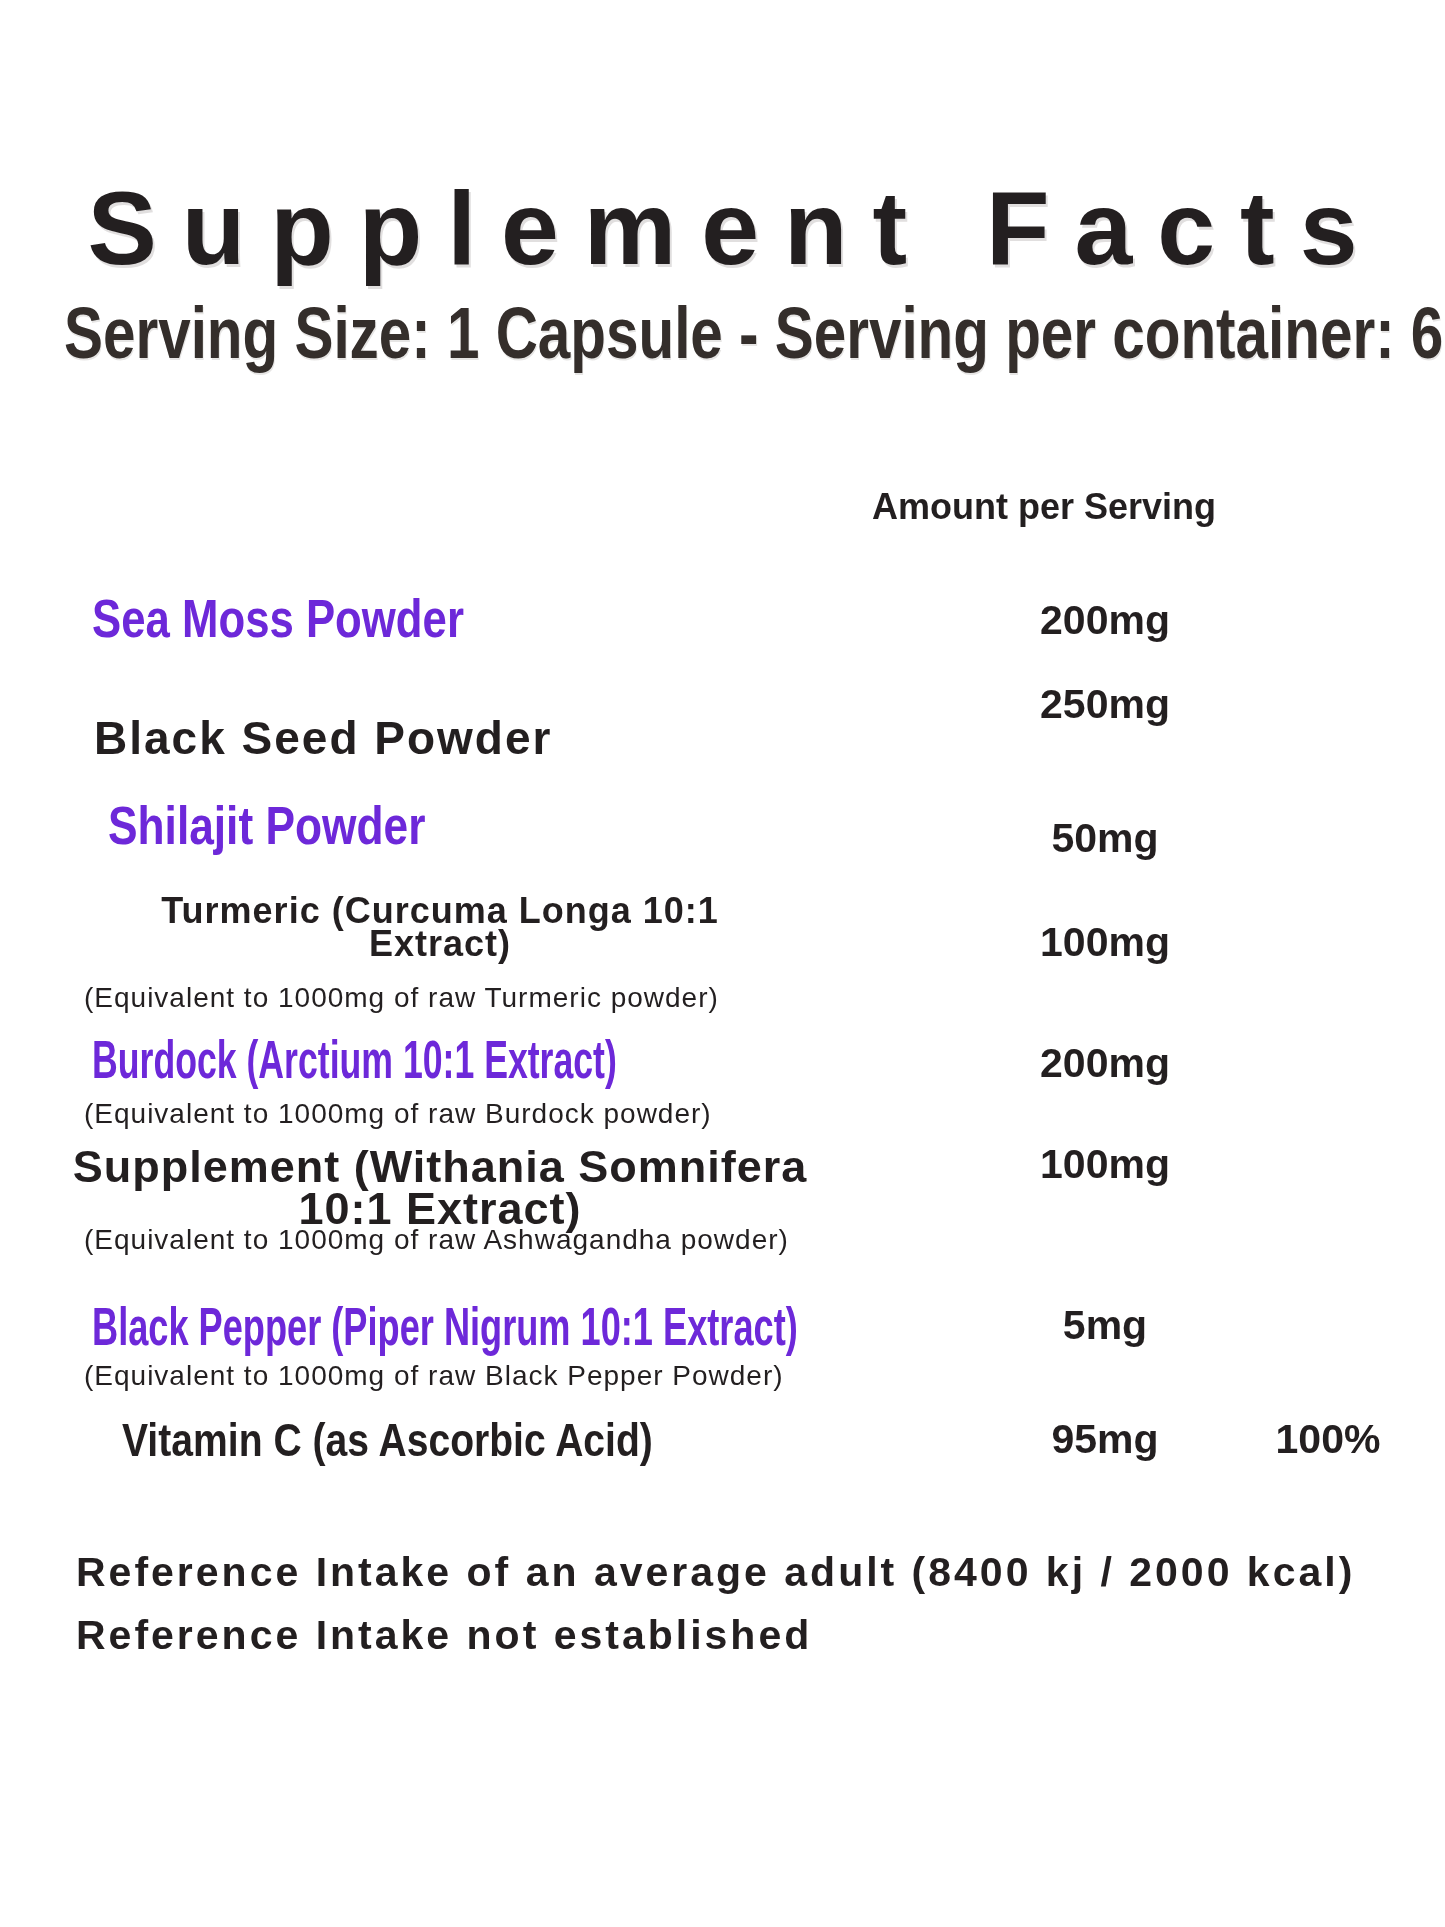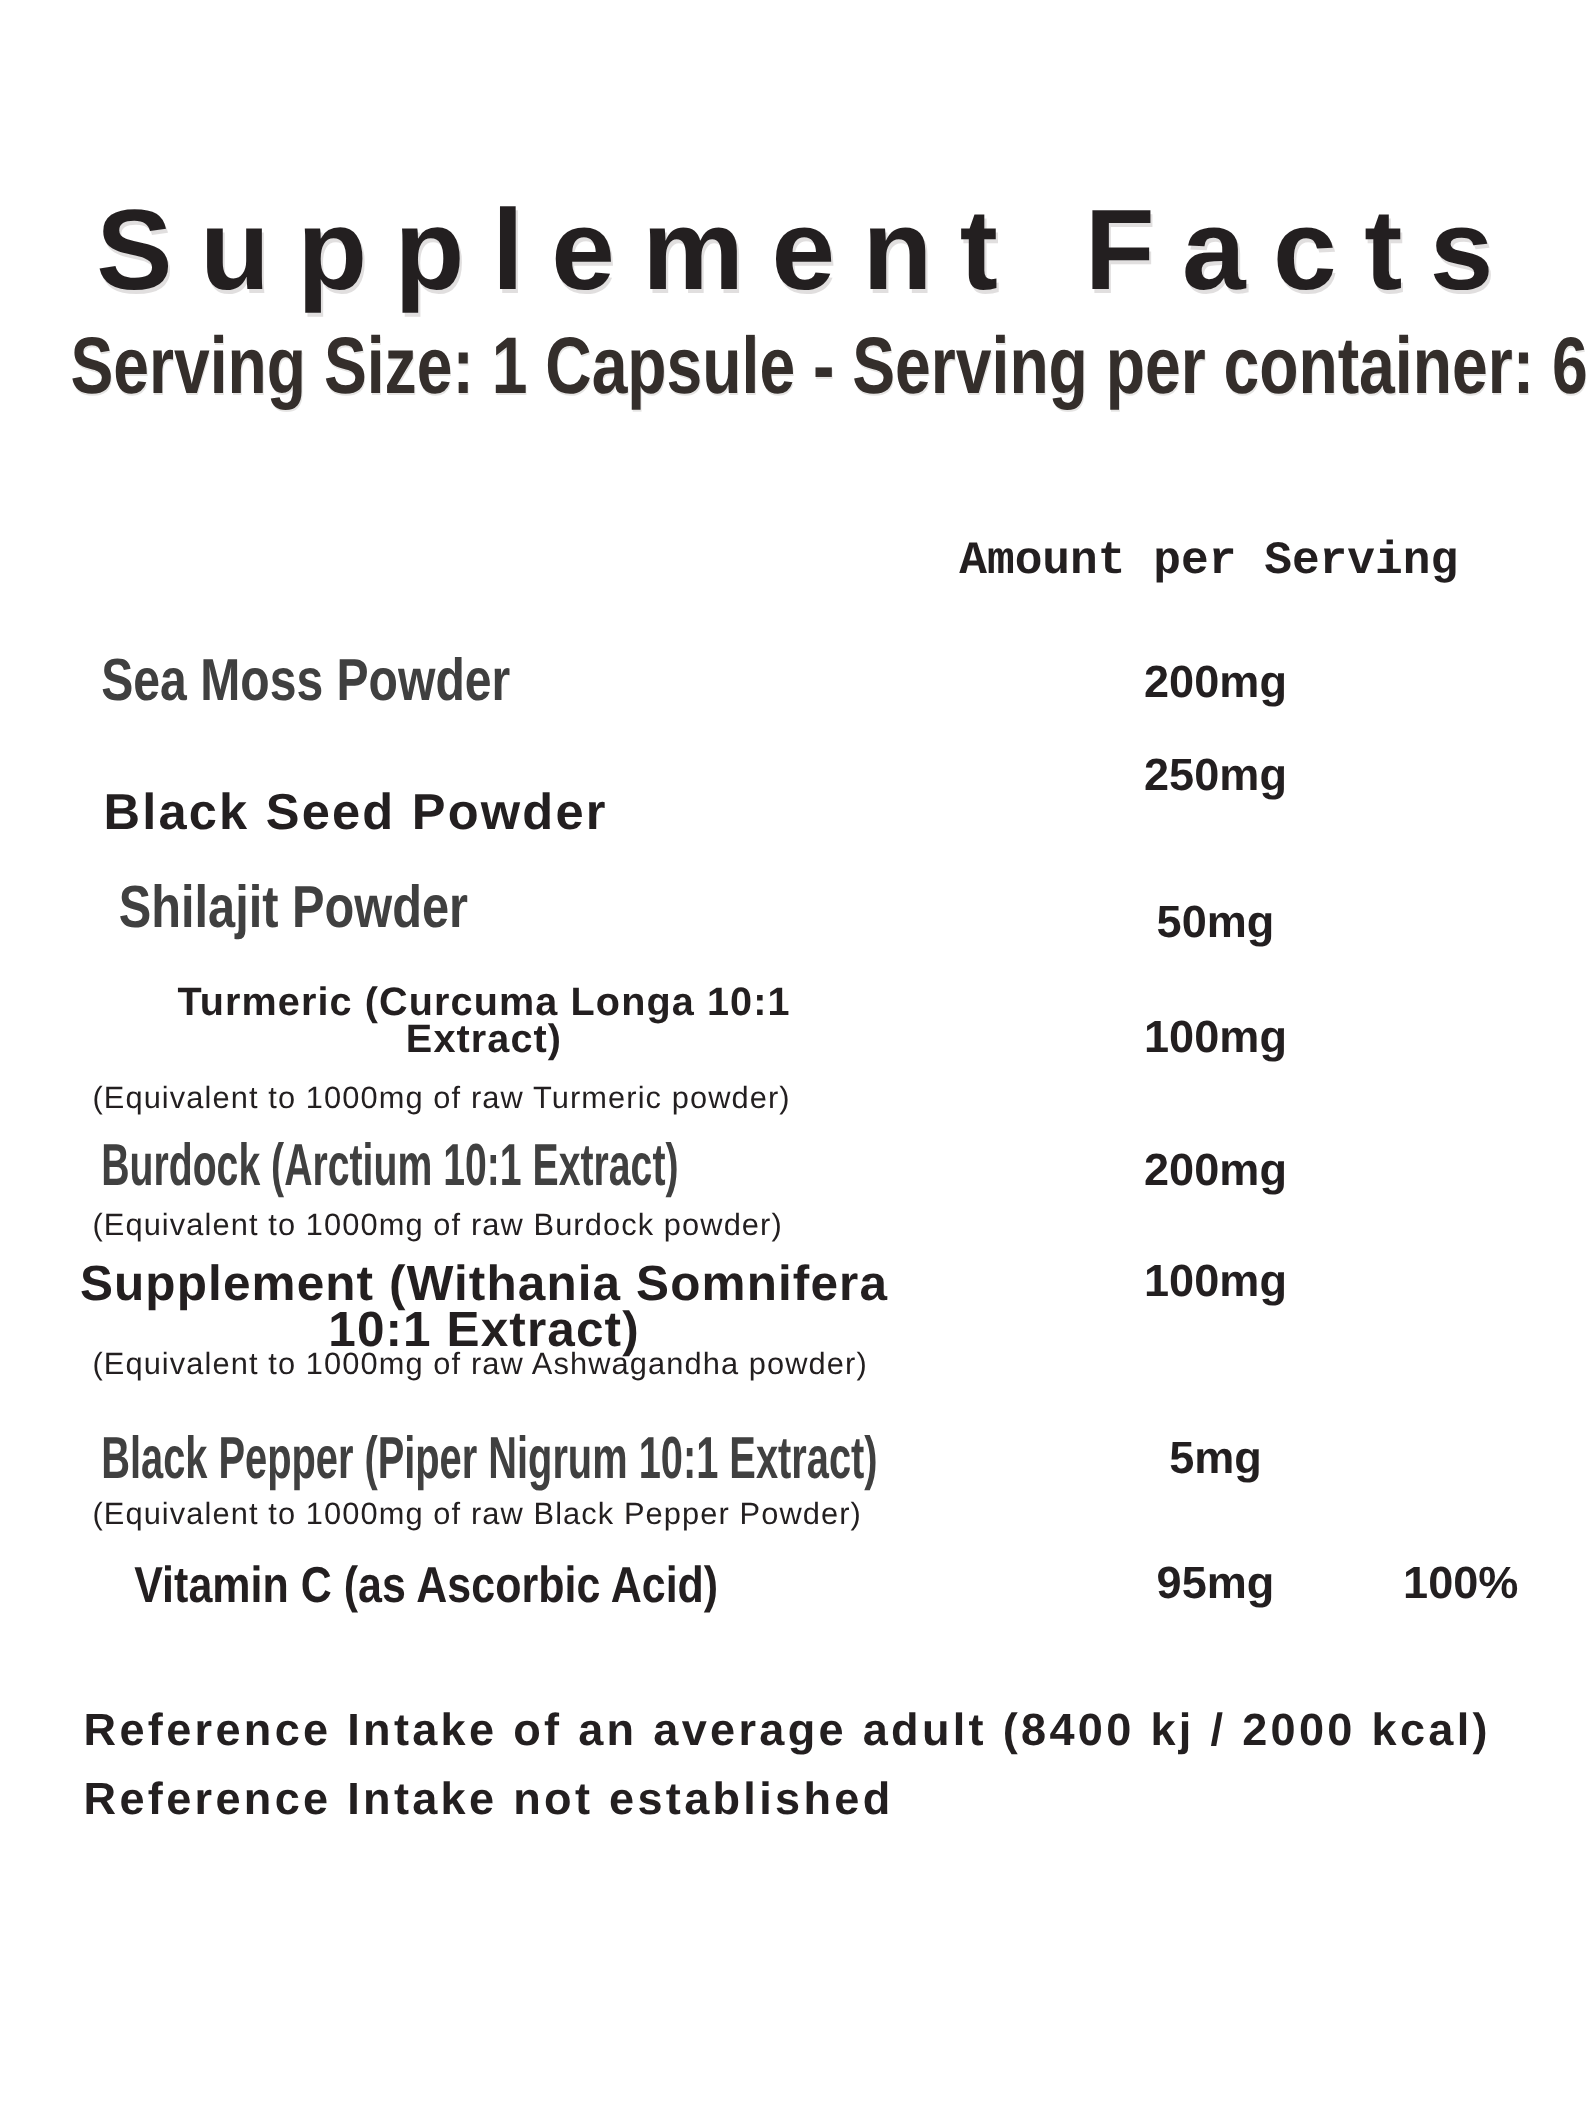--- a/index.html
+++ b/index.html
@@ -14,26 +14,26 @@
   
   .title {
     left:0; top:176px; width:1445px; text-align:center;
     font-size:104px; font-weight:bold;
     letter-spacing:0.24em; text-indent:0.24em;
     text-shadow:2px 3px 0 rgba(90,80,75,0.18);
   }
 
   
   .sq { display:inline-block; transform-origin:0 50%; }
-  .comic { font-weight:bold; color:#404040; }
+  .comic { font-weight:bold; color:#6d28d9; }
 
   .serving { left:64px; top:296px; font-size:73px; font-weight:bold; color:#342e2b;
              text-shadow:1px 2px 0 rgba(90,80,75,0.15); }
 
-  .amount-header { left:872px; top:489px; font-size:42px; font-weight:bold;font-family:Liberation Mono, monospace; }
+  .amount-header { left:872px; top:489px; font-size:36px; font-weight:bold; }
 
   .amt { left:998px; width:214px; text-align:center; font-size:41px; font-weight:bold; }
   .dv  { left:1238px; width:180px; text-align:center; font-size:41px; font-weight:bold; }
 
   .name-wide   { font-size:46px; font-weight:bold; }
   .name-comic  { font-size:54px; }
 
   .namebox { left:70px; width:740px; text-align:center; font-weight:bold;
              line-height:0.93; white-space:normal; }
   .namebox .line { display:block; }

